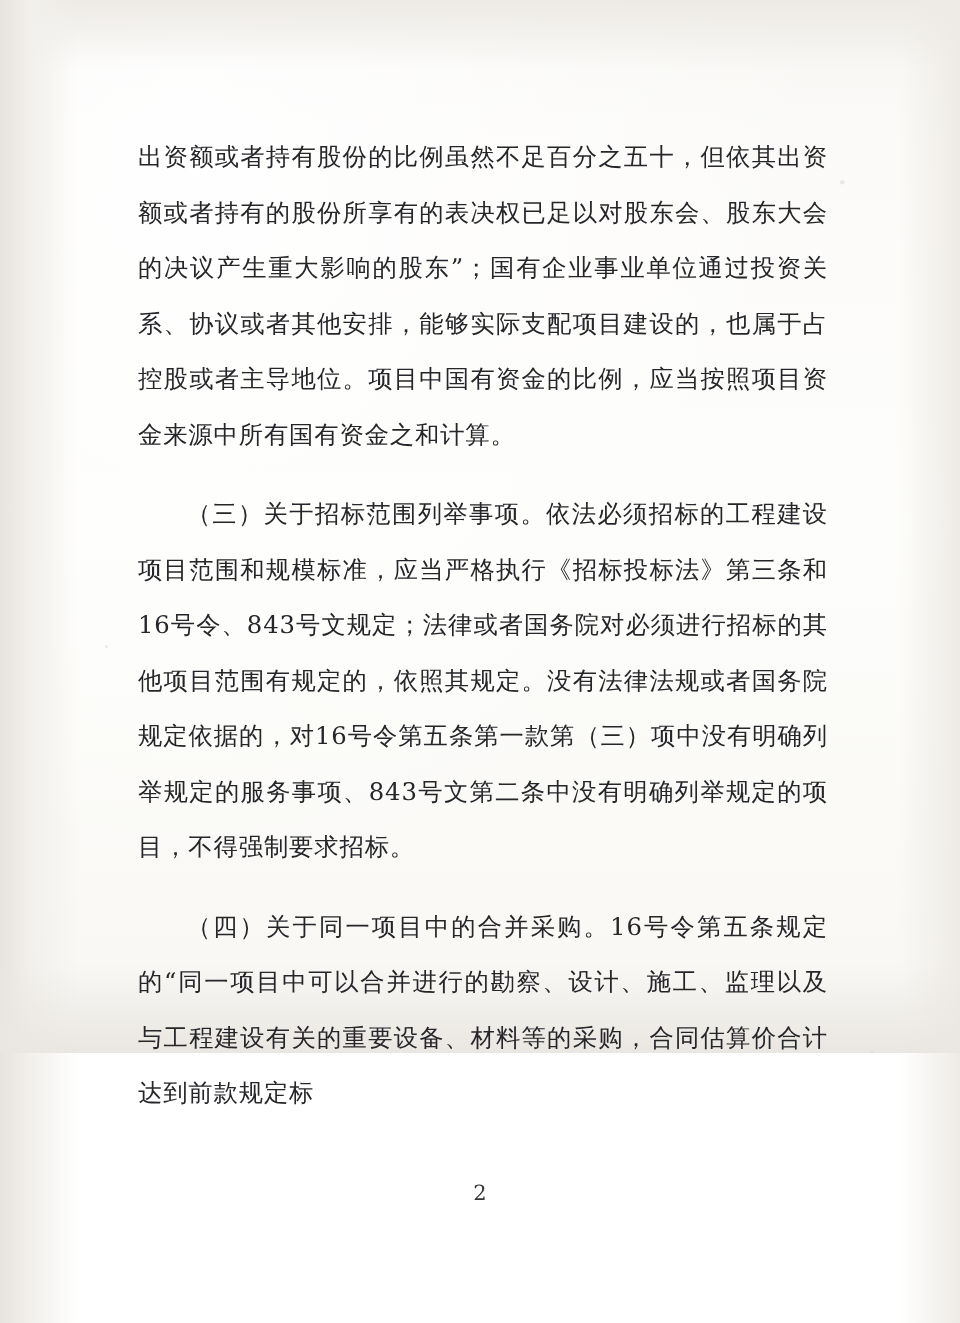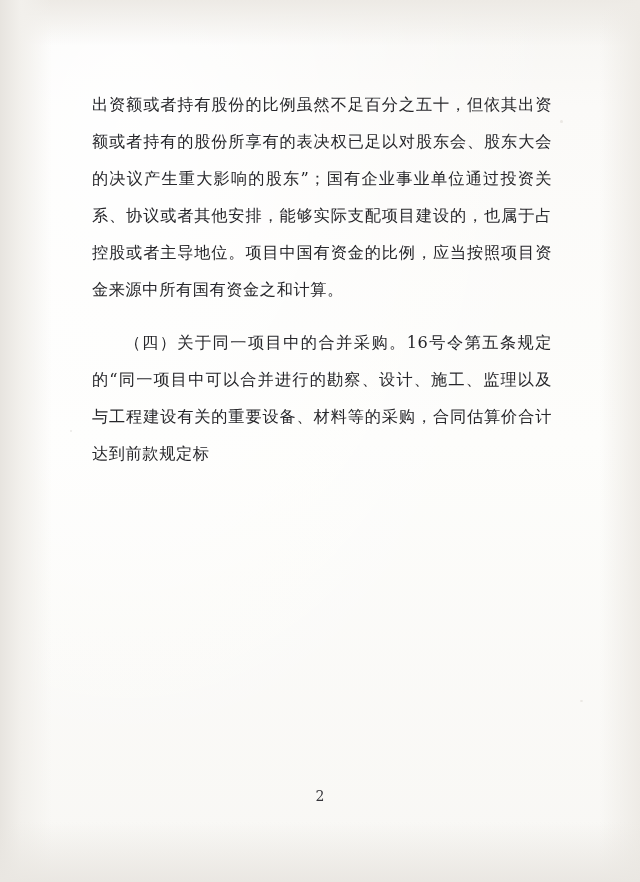--- a/index.html
+++ b/index.html
@@ -9,21 +9,21 @@
   }
   body {
     width: 640px;
     height: 882px;
     overflow: hidden;
     font-family: "DejaVu Serif", serif;
   }
   .page {
     position: relative;
     width: 640px;
-    height: 882px;
+    height: 702px;
     background: #fdfcfa;
     background-image:
       radial-gradient(ellipse at 20% 15%, rgba(255,255,255,0.9) 0%, rgba(250,249,246,0.0) 60%),
       linear-gradient(180deg, #f6f5f2 0%, #fbfaf8 12%, #fdfdfb 50%, #f8f7f4 100%);
   }
   .page-edge-left {
     position: absolute;
     top: 0; left: 0;
     width: 52px; height: 882px;
     background: linear-gradient(90deg, #e7e4df 0%, #f2f0ec 40%, rgba(253,252,250,0) 100%);
@@ -96,17 +96,18 @@
   <div class="page-edge-left"></div>
   <div class="page-edge-right"></div>
   <div class="page-edge-bottom"></div>
 
   <div class="speck" style="top:120px;left:560px;width:3px;height:3px;"></div>
   <div class="speck" style="top:430px;left:70px;width:2px;height:2px;"></div>
   <div class="speck" style="top:700px;left:580px;width:3px;height:2px;"></div>
 
   <div class="content">
     <p class="para">出资额或者持有股份的比例虽然不足百分之五十，但依其出资额或者持有的股份所享有的表决权已足以对股东会、股东大会的决议产生重大影响的股东”；国有企业事业单位通过投资关系、协议或者其他安排，能够实际支配项目建设的，也属于占控股或者主导地位。项目中国有资金的比例，应当按照项目资金来源中所有国有资金之和计算。</p>
+    <p class="para indent">（三）关于招标范围列举事项。依法必须招标的工程建设项目范围和规模标准，应当严格执行《招标投标法》第三条和16号令、843号文规定；法律或者国务院对必须进行招标的其他项目范围有规定的，依照其规定。没有法律法规或者国务院规定依据的，对16号令第五条第一款第（三）项中没有明确列举规定的服务事项、843号文第二条中没有明确列举规定的项目，不得强制要求招标。</p>
     <p class="para indent">（四）关于同一项目中的合并采购。16号令第五条规定的“同一项目中可以合并进行的勘察、设计、施工、监理以及与工程建设有关的重要设备、材料等的采购，合同估算价合计达到前款规定标</p>
   </div>
 
   <div class="page-number">2</div>
 </div>
 
 </body></html>

